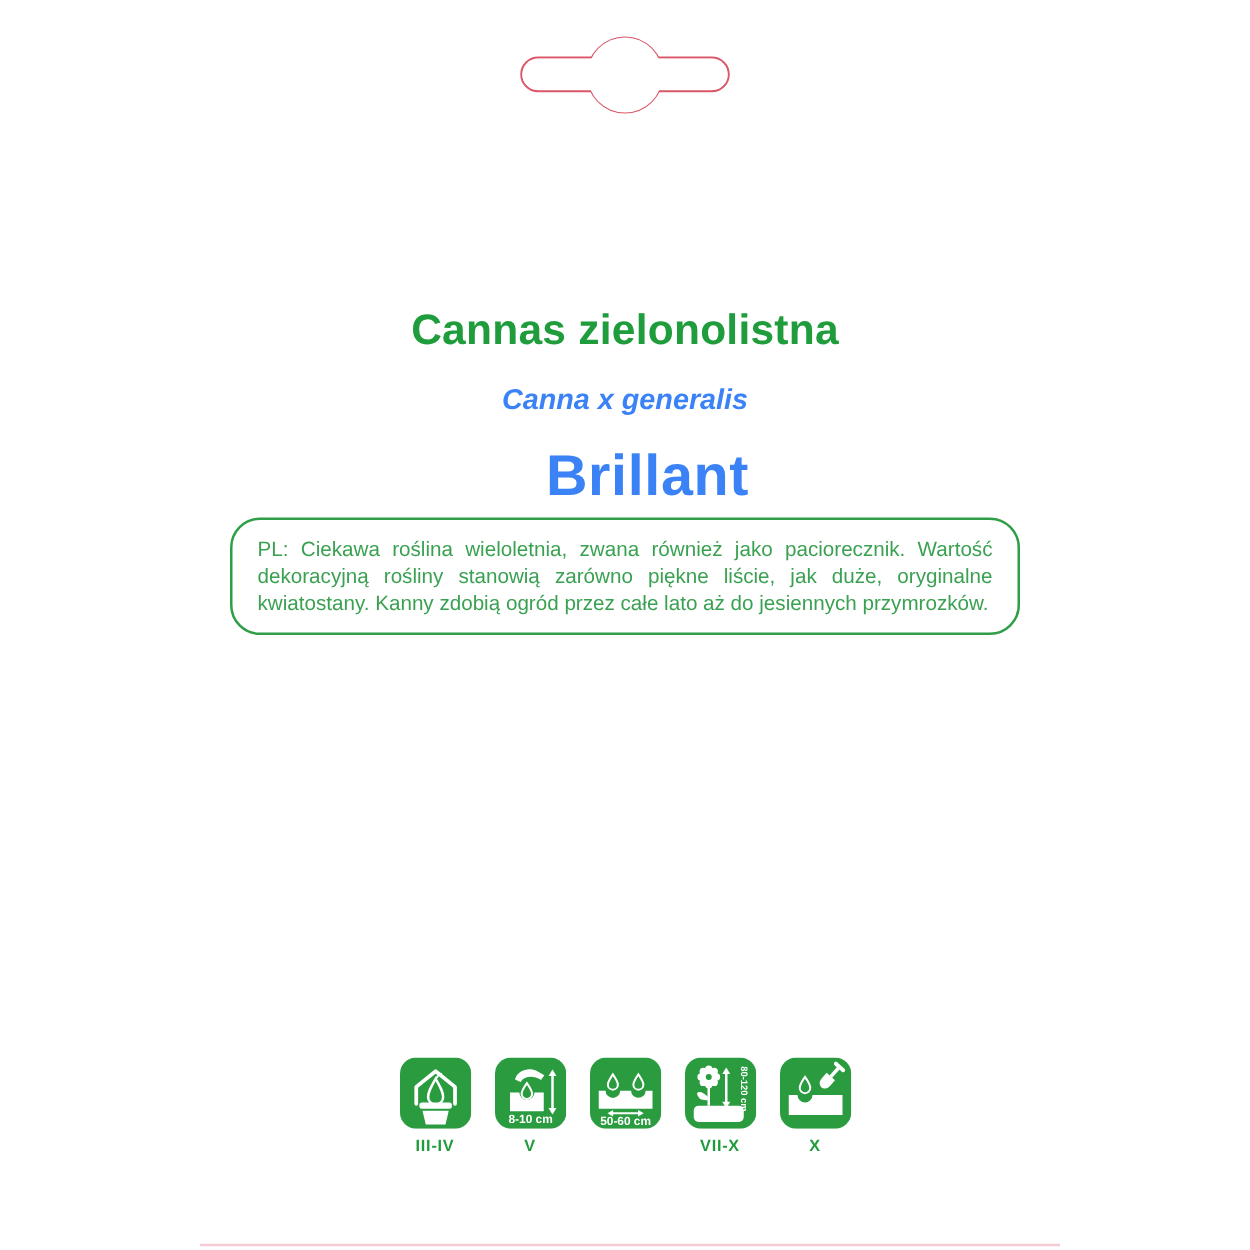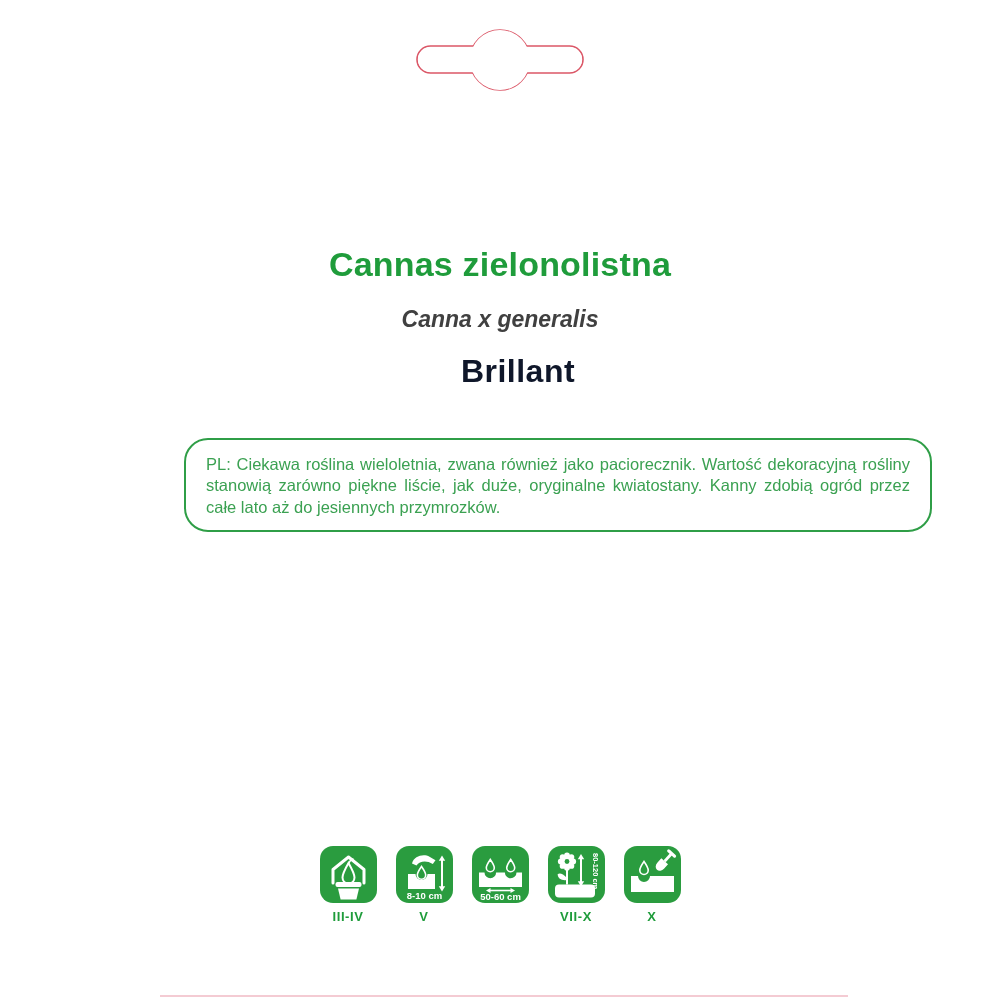--- a/index.html
+++ b/index.html
@@ -6,27 +6,27 @@
   body{
     width:1000px;height:1000px;background:#ffffff;position:relative;
     font-family:"Liberation Sans", sans-serif;overflow:hidden;
   }
   .hang-hole{position:absolute;top:25px;left:400px;}
   .header{position:absolute;left:0;top:245px;width:1000px;text-align:center;}
   .title{
     font-size:34px;font-weight:700;color:#1f9c3b;letter-spacing:0.2px;margin:0;
   }
   .latin{
-    font-size:23px;font-style:italic;font-weight:600;color:#404040;margin:22px 0 0 0;
+    font-size:23px;font-style:italic;font-weight:600;color:#3b82f6;margin:22px 0 0 0;
   }
   .variety{
-    font-size:32px;font-weight:800;color:#0f172a;margin:20px 0 0 0;letter-spacing:0.5px;padding-left:36px;
+    font-size:46px;font-weight:800;color:#3b82f6;margin:20px 0 0 0;letter-spacing:0.5px;padding-left:36px;
   }
   .desc-box{
-    position:absolute;left:184px;top:438px;width:748px;box-sizing:border-box;
+    position:absolute;left:184px;top:414px;width:632px;box-sizing:border-box;
     border:2px solid #2f9e47;border-radius:24px;padding:14px 20px 12px 20px;
     background:#ffffff;
   }
   .desc-box p{
     margin:0 0 9px 0;color:#3ba152;font-size:16.5px;line-height:1.3;
     text-align:justify;
   }
   .desc-box p:last-child{margin-bottom:0;}
   .picto-row{
     position:absolute;left:0;top:817px;width:1000px;

